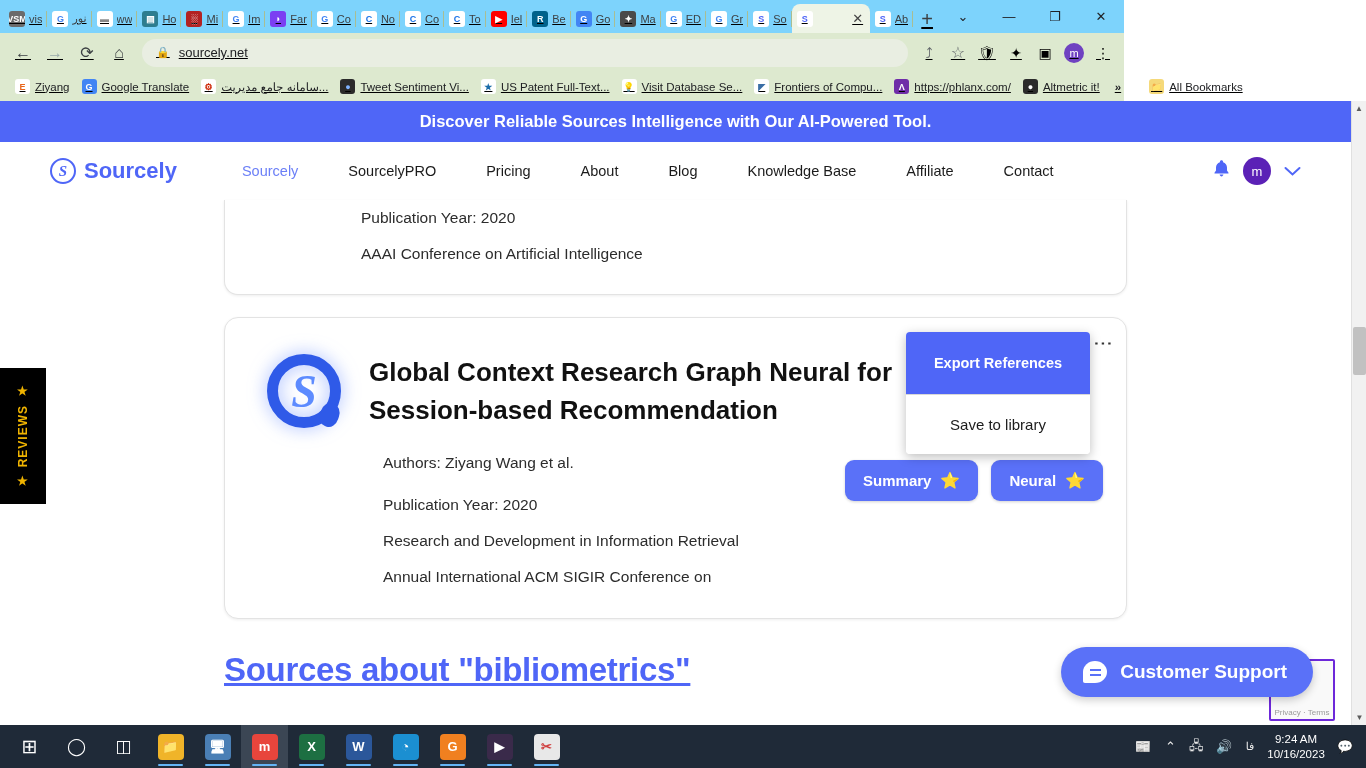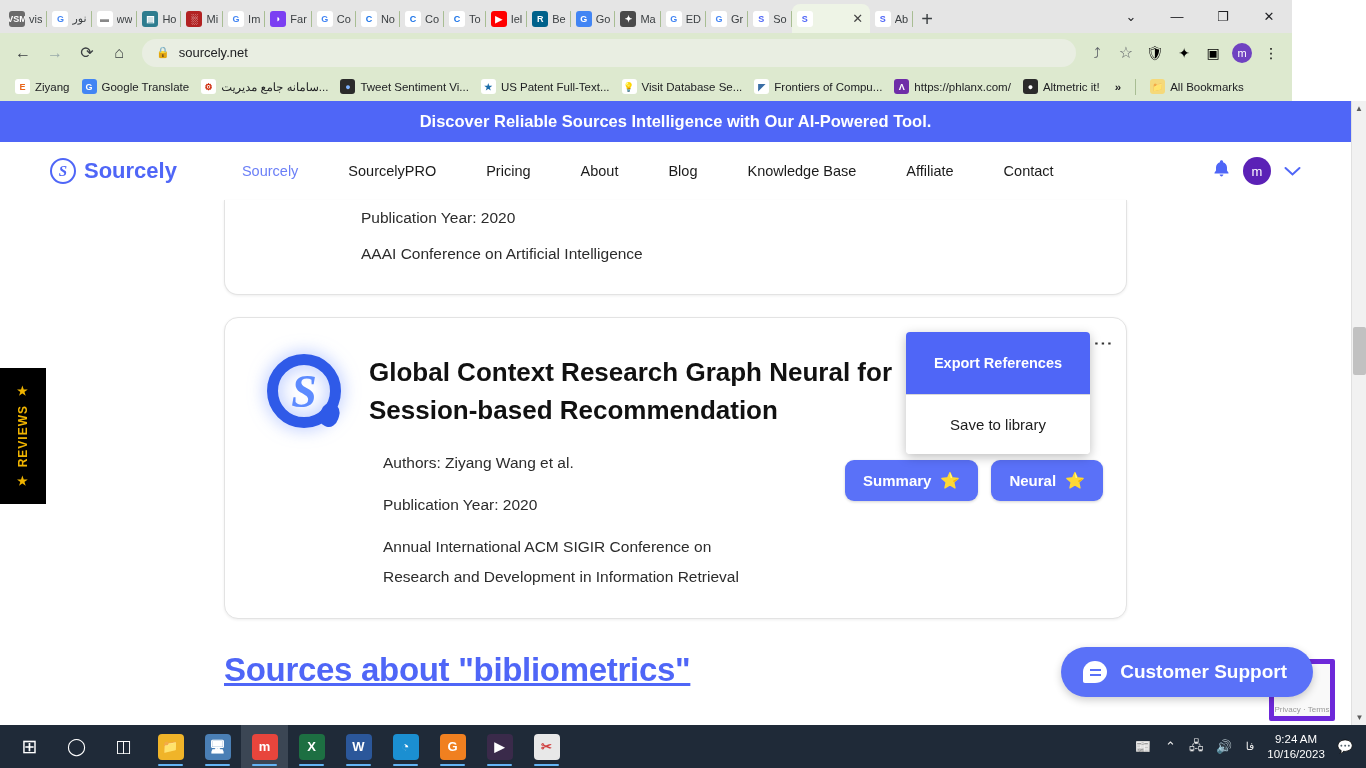--- a/index.html
+++ b/index.html
@@ -4,21 +4,21 @@
 <style>
   * { box-sizing: border-box; margin: 0; padding: 0; }
   html, body {
     width: 1366px; height: 768px;
     overflow: hidden;
     font-family: "Liberation Sans", sans-serif;
     background: #fff;
   }
 
   
-  .browser-chrome { background: #e5e5e5; width: 1292px; }
+  .browser-chrome { background: #7dd3fc; width: 1124px; text-decoration: underline; }
 
   .tabstrip {
     height: 33px; display: flex; align-items: flex-end;
     padding-left: 4px; position: relative;
   }
   .tab {
     height: 29px; display: flex; align-items: center;
     gap: 4px; padding: 0 5px;
     max-width: 52px; min-width: 40px; flex: 0 0 auto;
     font-size: 11px; color: #3c4043; position: relative;
@@ -240,21 +240,21 @@
   .support .bub {
     width: 24px; height: 22px; background: #fff; border-radius: 50% 50% 50% 8%;
     display: flex; align-items: center; justify-content: center;
   }
   .support .bub i {
     display: block; width: 11px; height: 7px; border-top: 2px solid #5a71f8;
     border-bottom: 2px solid #5a71f8; font-style: normal;
   }
   .recaptcha {
     position: absolute; right: 16px; bottom: 4px; width: 66px; height: 62px;
-    background: #f9f9f9; border: 5px solid #6d28d9; border-radius: 2px;
+    background: #f9f9f9; border: 2px solid #6d28d9; border-radius: 2px;
     font-size: 8px; color: #9a9a9a; display: flex; align-items: flex-end;
     justify-content: center; padding-bottom: 2px;
   }
 
   
   .pg-scroll {
     position: absolute; right: 0; top: 0; width: 15px; height: 624px;
     background: #f1f1f1; border-left: 1px solid #e0e0e0;
   }
   .pg-scroll .arw {
@@ -529,22 +529,22 @@
               <span>Summary</span>
               <span class="star">⭐</span>
             </div>
             <div class="btn-pill">
               <span>Neural</span>
               <span class="star">⭐</span>
             </div>
           </div>
           <div class="meta">Authors: Ziyang Wang et al.</div>
           <div class="meta">Publication Year: 2020</div>
+          <div class="meta" style="line-height:30px">Research and Development in Information Retrieval</div>
           <div class="meta" style="line-height:30px;margin-top:6px">Annual International ACM SIGIR Conference on</div>
-          <div class="meta" style="line-height:30px">Research and Development in Information Retrieval</div>
         </div>
       </div>
 
       <a class="sources-link" href="#">Sources about "bibliometrics"</a>
 
     </div>
 
     <div class="reviews-tab">
       <span>★</span>
       <span class="lbl">REVIEWS</span>

